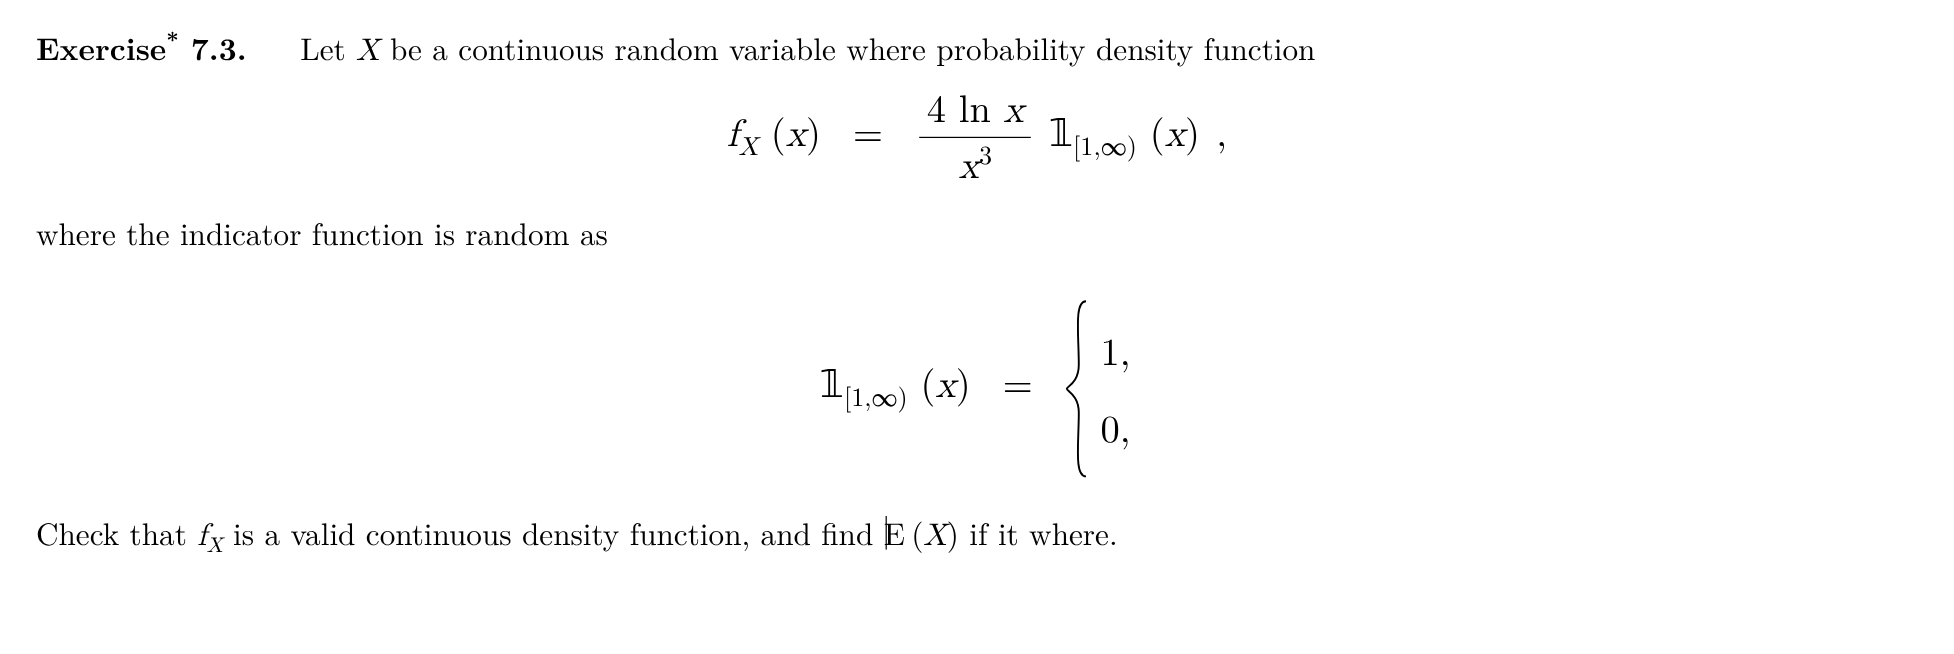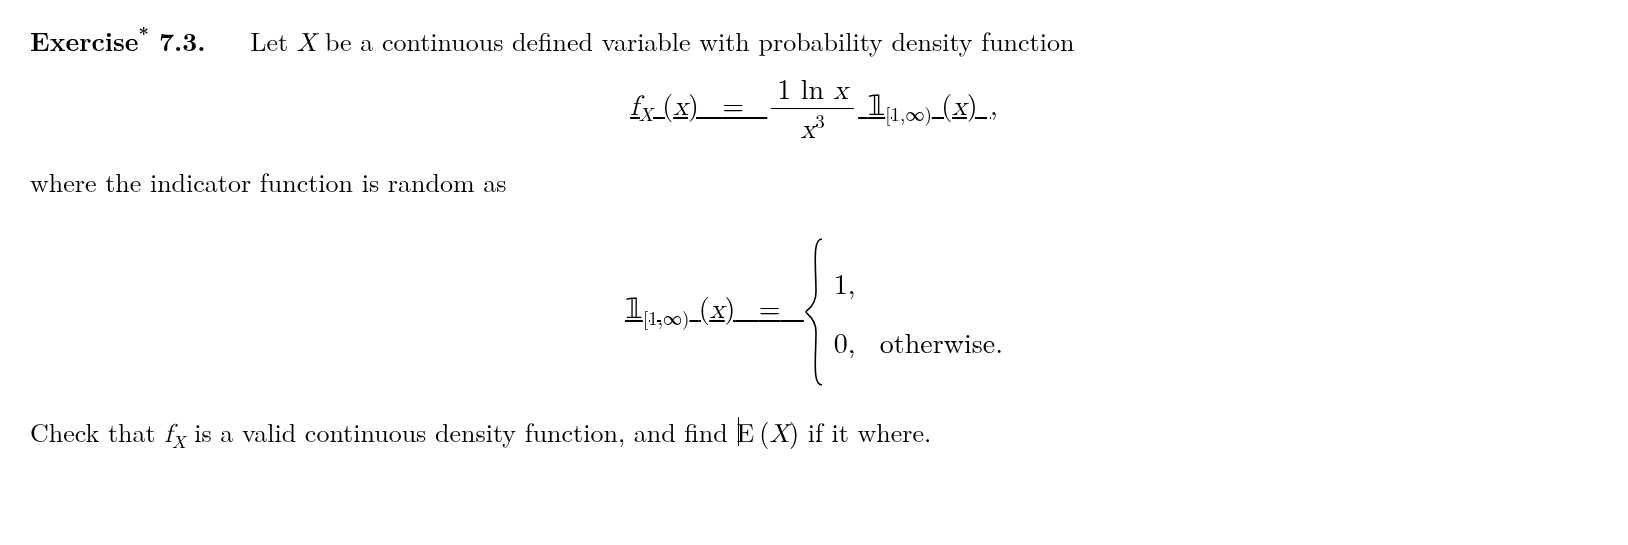--- a/index.html
+++ b/index.html
@@ -12,22 +12,21 @@
       background: #fff;
       width: 1628px;
       box-sizing: border-box;
     }
     .bold { font-weight: bold; margin-top: 20px; }
     .exercise-head { display: inline; }
     .para { margin: 0; }
     .math-disp {
       text-align: center;
       margin: 10px 0 18px 0;
-      font-size: 28px;
-      text-decoration: underline;
+      font-size: 32px;
     }
     .math-inline {
       font-style: italic;
       font-family: "Latin Modern Math", "Computer Modern", Georgia, serif;
     }
     .frac {
       display: inline-block;
       vertical-align: middle;
       text-align: center;
       margin: 0 4px;
@@ -92,32 +91,32 @@
 <body>
 
 <p class="para">
   <span class="exercise-head bold">
     <span>Exercise</span><span class="starsup">*</span>
     <span>7.3.</span>
   </span>
   &nbsp;&nbsp;
   <span>Let </span>
   <span class="math-inline">X</span>
-  <span> be a continuous defined variable with probability density function</span>
+  <span> be a continuous random variable where probability density function</span>
 </p>
 
 <div class="math-disp">
   <span class="math-inline">
     <span>f</span><span class="sub">X</span>
   </span>
   <span class="upi">(</span><span class="math-inline">x</span><span class="upi">)</span>
   &nbsp;<span>=</span>&nbsp;
   <span class="frac">
     <span class="num">
-      <span class="upi">1 ln </span><span class="math-inline">x</span>
+      <span class="upi">4 ln </span><span class="math-inline">x</span>
     </span>
     <span class="den">
       <span class="math-inline">x</span><span class="sup upi">3</span>
     </span>
   </span>
   <span class="bb1">𝟙</span><span class="sub upi">[1,∞)</span>
   <span class="upi">(</span><span class="math-inline">x</span><span class="upi">)</span>
   <span style="margin-left:3px;">,</span>
 </div>
 
@@ -130,21 +129,20 @@
   <span class="piecewise-wrapper">
     <svg class="brace-svg" width="22" height="150" viewBox="0 0 22 150">
       <path d="M18,2 C8,2 12,30 12,55 C12,70 2,73 2,75 C2,77 12,80 12,95 C12,120 8,148 18,148" stroke="#000" stroke-width="1.6" fill="none"></path>
     </svg>
     <span class="cases">
       <span class="case-row">
         <span class="case-val upi">1,</span>
       </span>
       <span class="case-row">
         <span class="case-val upi">0,</span>
-        <span class="upi">otherwise.</span>
       </span>
     </span>
   </span>
 </div>
 
 <p class="para">
   <span>Check that </span>
   <span class="math-inline">
     <span>f</span><span class="sub">X</span>
   </span>

